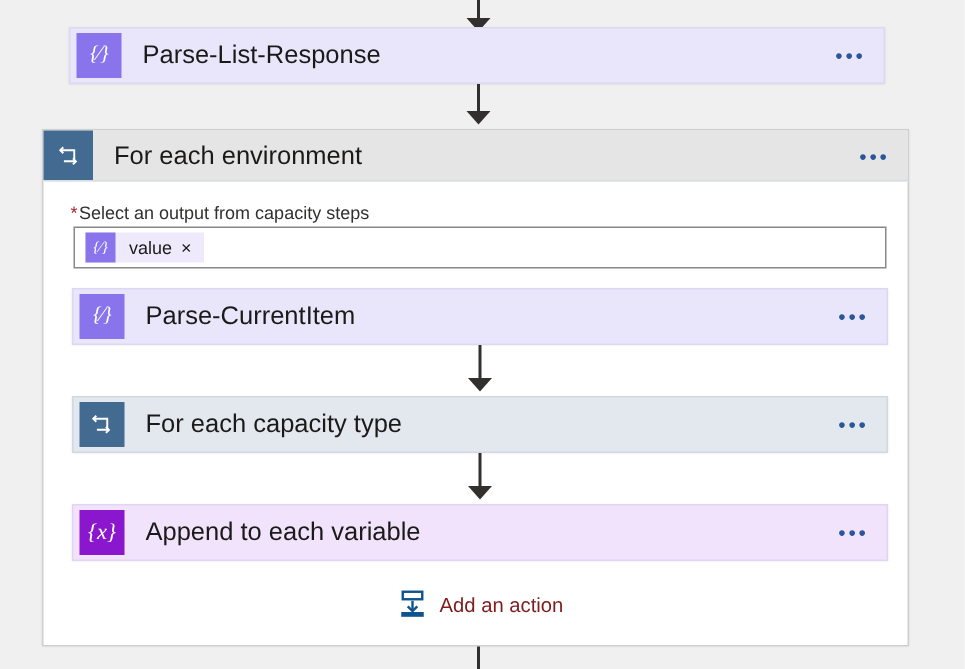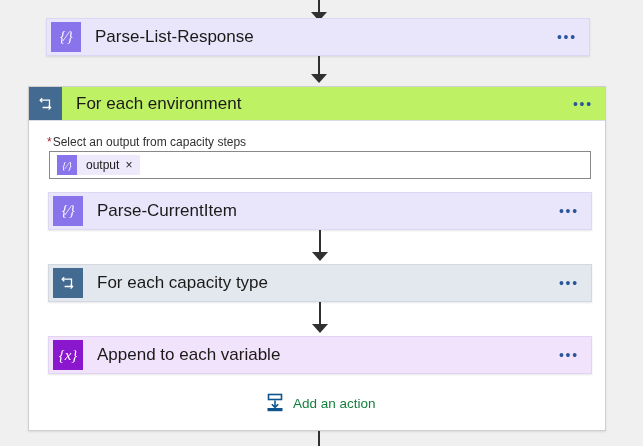--- a/index.html
+++ b/index.html
@@ -106,21 +106,21 @@
     background: #ffffff;
     border: 1px solid #d0cfce;
     box-shadow: 0 0.6px 1.8px rgba(0,0,0,0.10);
   }
   .scope-header {
     position: absolute;
     left: 0; top: 0;
     width: 100%;
     height: 34px;
     box-sizing: border-box;
-    background: #bef264;
+    background: #e5e5e5;
     border-bottom: 1px solid #d8dde4;
     display: flex;
     align-items: center;
   }
   .scope-header .icon-box {
     margin-left: 0;
     height: 33px;
     width: 33px;
     flex: 0 0 33px;
   }
@@ -190,21 +190,21 @@
   .add-action {
     position: absolute;
     left: 264px;
     top: 391px;
     display: flex;
     align-items: center;
     gap: 8px;
     cursor: pointer;
   }
   .add-action-label {
-    color: #15803d;
+    color: #7f1d1d;
     font-size: 13.5px;
     white-space: nowrap;
     text-align: right;
   }
 </style>
 </head>
 <body>
 
 <div class="connector" style="top:0px;height:16px;"></div>
 <div class="arrowhead" style="top:12px;"></div>
@@ -236,21 +236,21 @@
 
   <div class="field-label">
     <span class="req-star">*</span><span>Select an output from capacity steps</span>
   </div>
 
   <div class="token-input">
     <span class="token">
       <span class="token-ico">
         <span>{∕}</span>
       </span>
-      <span class="token-text">output</span>
+      <span class="token-text">value</span>
       <span class="token-x">×</span>
     </span>
   </div>
 
   <div class="card parse" style="left:19px; top:105px; width:544px;">
     <div class="icon-box parse-ico">
       <span class="icon-glyph-parse">{∕}</span>
     </div>
     <div class="card-title">Parse-CurrentItem</div>
     <div class="card-menu">•••</div>

